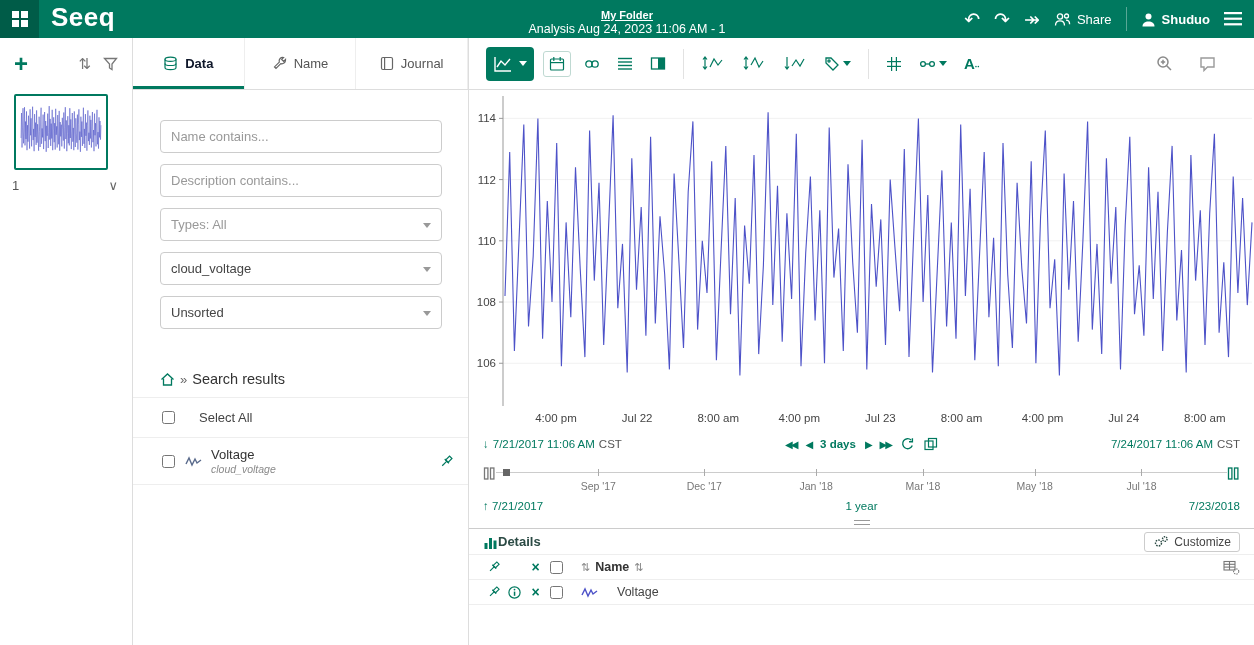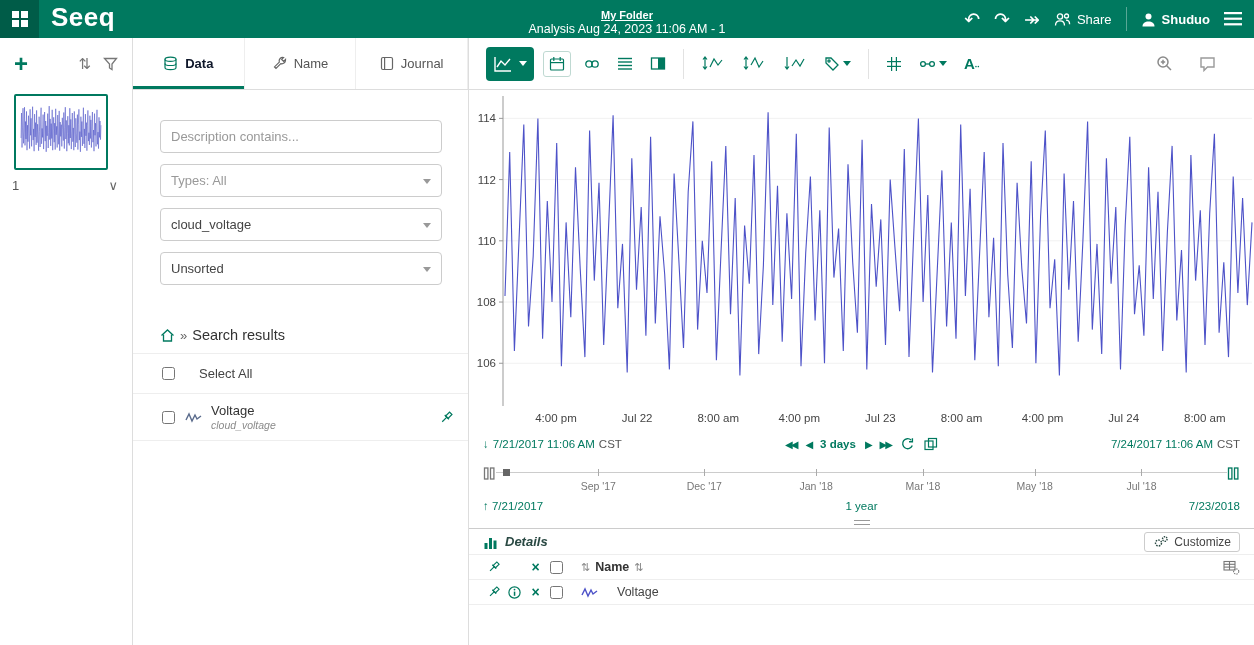--- a/index.html
+++ b/index.html
@@ -90,21 +90,21 @@
   .tl-ticklabel { position:absolute; top:14px; transform:translateX(-50%); font-size:10.5px; color:#777; white-space:nowrap; }
   .tl-bottom { display:flex; align-items:center; margin-top:18px; font-size:11.5px; color:#00795f; }
   .tl-bottom .mid { position:absolute; left:50%; transform:translateX(-50%); }
   .tl-bottom .end { margin-left:auto; }
 
   .drag-handle { height:12px; display:flex; align-items:center; justify-content:center; }
   .drag-grip { width:16px; height:5px; border-top:1px solid #999; border-bottom:1px solid #999; }
 
   .details { border-top:1px solid #ccc; }
   .details-header { height:26px; display:flex; align-items:center; padding:0 14px; border-bottom:1px solid #eee; }
-  .details-title { display:flex; align-items:flex-end; gap:7px; font-size:13px; font-weight:bold; color:#2b4a44;font-style:italic; }
+  .details-title { display:flex; align-items:flex-end; font-size:13px; font-weight:bold; color:#2b4a44; }
   .customize-btn { margin-left:auto; display:flex; align-items:center; gap:5px; border:1px solid #ccc; border-radius:3px; padding:2px 8px; font-size:12px; color:#444; }
   .dt-row { display:flex; align-items:center; height:25px; padding:0 14px; border-bottom:1px solid #eee; font-size:12.5px; }
   .dt-cell { width:21px; display:flex; align-items:center; justify-content:center; flex:0 0 auto; }
   .dt-name { margin-left:14px; display:flex; align-items:center; gap:5px; }
   .dt-name b { font-weight:bold; color:#333; }
   .sort-ic { color:#888; font-size:11px; }
   .dt-right { margin-left:auto; }
   .x-ic { color:#00795f; font-weight:bold; font-size:14px; }
   input[type="checkbox"] { width:13px; height:13px; accent-color:#00795f; }
 </style>
@@ -208,20 +208,21 @@
           <g fill="none" stroke="#666" stroke-width="1.2">
             <rect x="1.5" y="1.5" width="11" height="12" rx="1.5"></rect>
             <line x1="4.6" y1="1.5" x2="4.6" y2="13.5"></line>
           </g>
         </svg>
       <span data-interactable="false">Journal</span>
     </div>
   </div>
 
   <div class="sp-body">
+    <input class="sp-input" data-interactable="true" placeholder="Name contains..." style="">
     <input class="sp-input" data-interactable="true" placeholder="Description contains..." style="">
     <div class="sp-select muted" data-interactable="true">
         <span data-interactable="false">Types: All</span>
         <i class="caret" data-interactable="false"></i>
       </div>
     <div class="sp-select" data-interactable="true">
         <span data-interactable="false">cloud_voltage</span>
         <i class="caret" data-interactable="false"></i>
       </div>
     <div class="sp-select" data-interactable="true">

